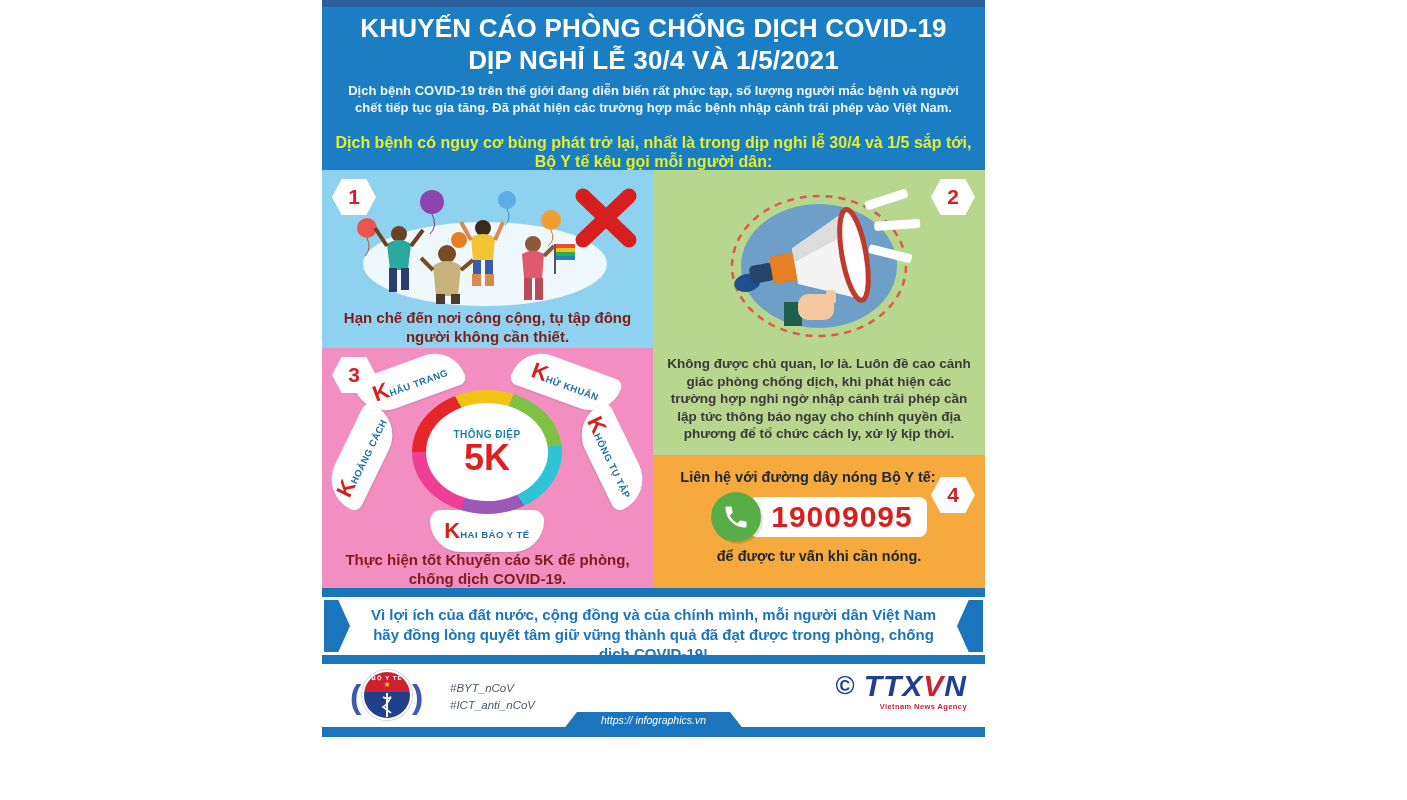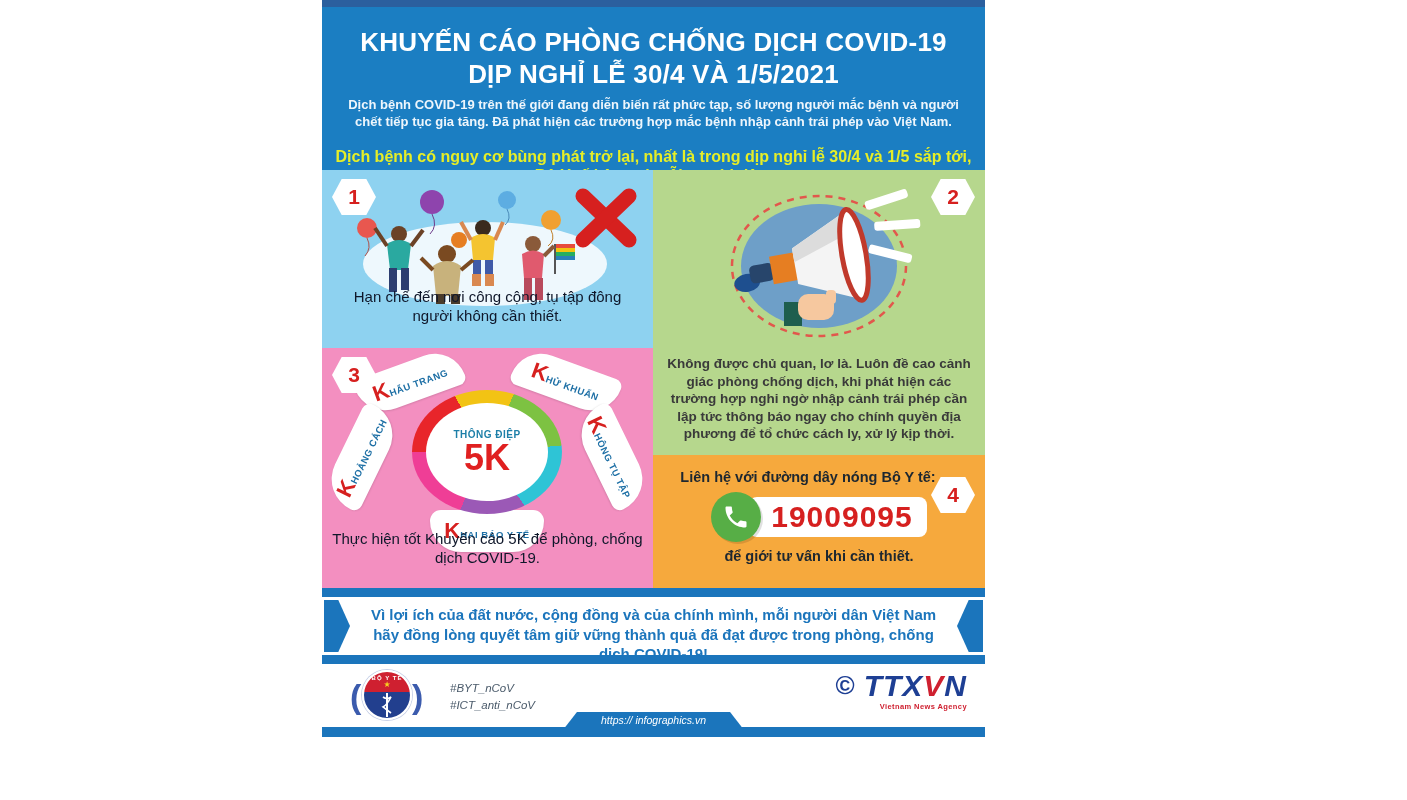--- a/index.html
+++ b/index.html
@@ -3,40 +3,40 @@
 <meta charset="utf-8">
 <style>
   * { margin:0; padding:0; box-sizing:border-box; }
   body { background:#ffffff; font-family:"Liberation Sans", sans-serif; }
   .canvas { position:relative; width:1407px; height:800px; background:#ffffff; overflow:hidden; }
   .poster { position:absolute; left:322px; top:0; width:663px; height:737px; background:#ffffff; }
 
   
   .header { position:absolute; left:0; top:0; width:663px; height:170px; background:#1b7ec2; overflow:hidden; }
   .topstrip { height:7px; background:#2b5f9e; }
-  .title { color:#ffffff; font-weight:bold; font-size:26px; text-align:center; line-height:1.22; margin-top:20px; letter-spacing:.2px; }
+  .title { color:#ffffff; font-weight:bold; font-size:26px; text-align:center; line-height:1.22; margin-top:6px; letter-spacing:.2px; }
   .intro { color:#eef6fc; font-size:13px; font-weight:bold; text-align:center; line-height:1.25; margin:7px auto 0; width:620px; }
   .callout { color:#e6ee27; font-weight:bold; font-size:16px; text-align:center; line-height:1.22; margin:17px auto 0; width:640px; }
 
   
   .panel { position:absolute; overflow:hidden; }
   .panel-1 { left:0;   top:170px; width:331px; height:178px; background:#8ed2f0; }
   .panel-2 { left:331px; top:170px; width:332px; height:285px; background:#b6d78d; }
   .panel-3 { left:0;   top:348px; width:331px; height:242px; background:#f38fc0; }
   .panel-4 { left:331px; top:455px; width:332px; height:135px; background:#f6a93d; }
 
   .badge { position:absolute; width:44px; height:36px; background:#ffffff;
     clip-path:polygon(22% 0,78% 0,100% 50%,78% 100%,22% 100%,0 50%);
     display:flex; align-items:center; justify-content:center;
     color:#d6201f; font-weight:bold; font-size:21px; z-index:5; }
   .badge-tl { left:10px; top:9px; }
   .badge-tr { right:10px; top:9px; }
 
-  .caption-navy { position:absolute; left:10px; right:10px; bottom:23px; text-align:center;
-    color:#0f172a; font-weight:normal; font-size:15px; line-height:1.22; }
+  .caption-navy { position:absolute; left:10px; right:10px; bottom:2px; text-align:center;
+    color:#7f1d1d; font-weight:bold; font-size:15px; line-height:1.22; }
   .p2-caption { position:absolute; left:13px; right:13px; top:185px; text-align:center;
     color:#3a3a3a; font-weight:bold; font-size:13.5px; line-height:1.3; }
 
   .p1-art { position:absolute; left:15px; top:18px; }
   .mega-wrap { position:absolute; left:50%; top:16px; transform:translateX(-50%); }
 
   
   .wheel-ring { position:absolute; left:90px; top:42px; width:150px; height:124px; border-radius:50%;
     background:conic-gradient(from -30deg, #f2c314 0 55deg, #7dc242 55deg 115deg, #2ec4d6 115deg 175deg,
       #9b59b6 175deg 235deg, #ef3e96 235deg 300deg, #e8252a 300deg 360deg); }
@@ -252,21 +252,21 @@
       <div class="badge badge-tr" style="top:22px;">4</div>
       <div class="p4-intro" style="width:270px;margin-left:20px;">Liên hệ với đường dây nóng Bộ Y tế:</div>
       <div class="phone-row">
         <div class="phone-badge">
           <svg width="28" height="28" viewBox="0 0 24 24">
             <path fill="#ffffff" d="M6.6 10.8c1.4 2.8 3.8 5.1 6.6 6.6l2.2-2.2c.3-.3.7-.4 1-.2 1.1.4 2.4.6 3.6.6.6 0 1 .4 1 1V20c0 .6-.4 1-1 1C10.6 21 3 13.4 3 4c0-.6.4-1 1-1h3.5c.6 0 1 .4 1 1 0 1.3.2 2.5.6 3.6.1.3 0 .7-.2 1l-2.3 2.2z"></path>
           </svg>
         </div>
         <div class="phone-number">19009095</div>
       </div>
-      <div class="p4-outro">để giới tư vấn khi cần thiết.</div>
+      <div class="p4-outro">để được tư vấn khi cần nóng.</div>
     </div>
 
     <div class="ribbon-section">
       <div class="bar bar-top"></div>
       <div class="ribbon-band">
         <div class="ribbon-arrow left"></div>
         <div class="ribbon-arrow right"></div>
         <div class="ribbon-text">Vì lợi ích của đất nước, cộng đồng và của chính mình, mỗi người dân Việt Nam hãy đồng lòng quyết tâm giữ vững thành quả đã đạt được trong phòng, chống dịch COVID-19!</div>
       </div>
       <div class="bar bar-bottom"></div>

